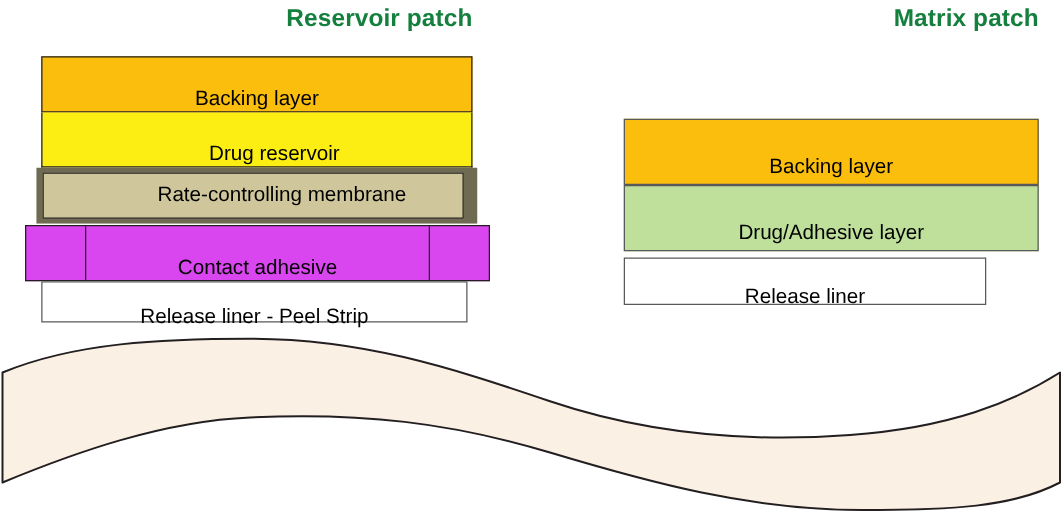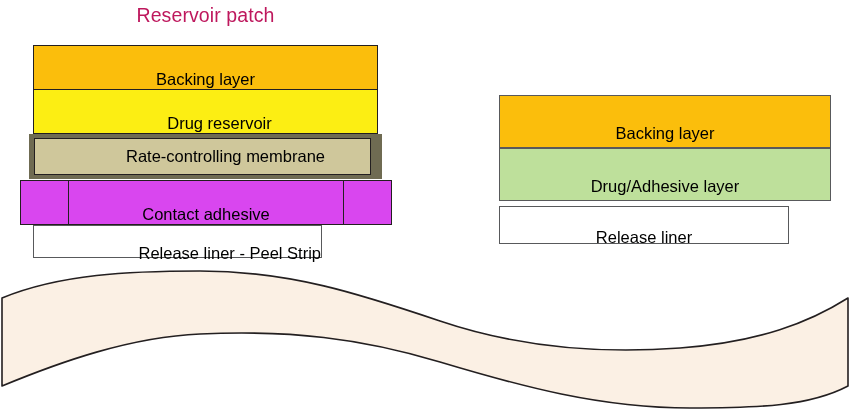--- a/index.html
+++ b/index.html
@@ -20,26 +20,26 @@
   #diagram {
     position: absolute;
     left: 0; top: 0;
     width: 850px;
     height: 411px;
   }
 
   
   .panel-title {
     position: absolute;
-    font-weight: normal;
+    font-weight: bold;
     font-size: 19.5px;
     letter-spacing: .1px;
-    text-align: center;
+    text-align: right;
     white-space: nowrap;
-    color: #be185d;
+    color: #15803d;
   }
   #title-reservoir { left: 33px; top: 4px; width: 345px; }
   #title-matrix    { left: 499px; top: 4px; width: 332px; }
 
   
   .layer {
     position: absolute;
     box-sizing: border-box;
     display: flex;
     align-items: center;
@@ -101,24 +101,23 @@
   #res-adhesive .cell-div {
     position: absolute;
     top: 0; bottom: 0;
     width: 0;
     border-left: 1.4px solid #231f20;
   }
   #res-adhesive .cell-div.left  { left: 47px; }
   #res-adhesive .cell-div.right { left: 322px; }
 
   #res-liner {
-    left: 33px; top: 225px; width: 289px; height: 33px;
+    left: 33px; top: 225px; width: 341px; height: 33px;
     background: #ffffff;
     border: 1.4px solid #58595b;
-    justify-content: flex-end;
   }
 
   
   #mat-backing {
     left: 499px; top: 95px; width: 332px; height: 53px;
     background: #FBBE0C;
     border: 1.6px solid #58595b;
   }
   #mat-drug {
     left: 499px; top: 148px; width: 332px; height: 53px;
@@ -146,20 +145,21 @@
     color: #000;
   }
 </style>
 </head>
 <body style="background: rgb(255, 255, 255);">
 
 <div id="diagram">
 
   <div class="panel-title" id="title-reservoir">Reservoir patch</div>
 
+  <div class="panel-title" id="title-matrix">Matrix patch</div>
 
   <div id="reservoir-panel">
 
     <div class="layer" id="res-backing" style="background-color: rgb(251, 190, 12); border-color: rgb(35, 31, 32);">
       <span class="lbl">Backing layer</span>
     </div>
 
     <div class="layer" id="res-drug" style="background-color: rgb(252, 238, 19); border-color: rgb(35, 31, 32); padding-left: 28px;">
       <span class="lbl">Drug reservoir</span>
     </div>

